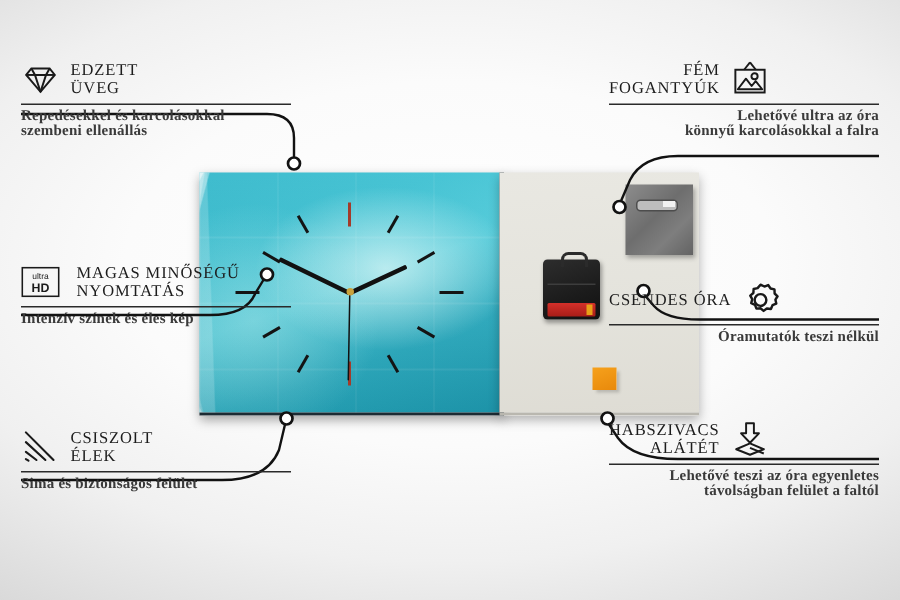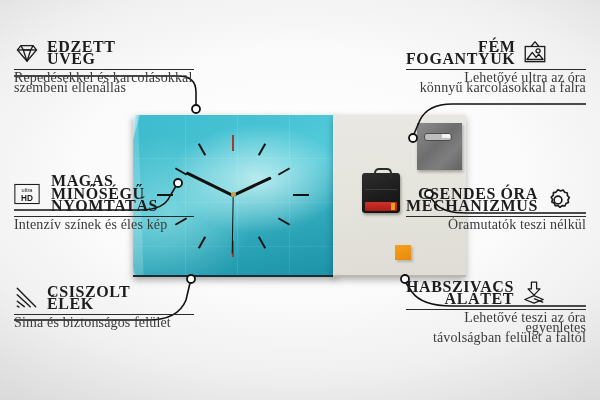--- a/index.html
+++ b/index.html
@@ -81,27 +81,27 @@
     position:absolute;left:62px;top:130px;width:16px;height:15px;
     background:linear-gradient(160deg,#f6a11c,#e8890b);
     box-shadow:2px 2px 2px rgba(0,0,0,.18);
   }
   
   .feature{position:absolute;width:180px;}
   .feature .head{display:flex;align-items:center;gap:7px;}
   .feature.left .head{justify-content:flex-start;}
   .feature.right .head{justify-content:flex-start;}
   .feature .title{
-    font-size:16px;letter-spacing:.6px;color:#1d1d1d;
-    line-height:12.5px;text-transform:uppercase;font-weight:700;
+    font-size:11px;letter-spacing:.6px;color:#1d1d1d;
+    line-height:12.5px;text-transform:uppercase;font-weight:400;
   }
   .feature.right .title{text-align:right;}
   .feature .rule{height:1px;background:#2a2a2a;margin:3px 0 3px;}
   .feature .sub{
-    font-size:14px;line-height:10px;color:#3a3a3a;letter-spacing:.15px;
+    font-size:10px;line-height:10px;color:#3a3a3a;letter-spacing:.15px;font-weight:bold;
   }
   .feature.right .sub{text-align:right;}
   .ic{width:26px;height:26px;flex:0 0 26px;display:block;}
   .ic svg{display:block;width:26px;height:26px;}
   
   #wires{position:absolute;left:0;top:0;width:600px;height:400px;pointer-events:none;}
 </style>
 </head>
 <body>
 
@@ -244,21 +244,21 @@
     </div>
     <div class="rule"></div>
     <div class="sub">
       <span>Lehetővé ultra az óra</span><br><span>könnyű karcolásokkal a falra</span>
     </div>
   </div>
 
   <div class="feature right" style="left:406px;top:175px;margin-top:12px;">
     <div class="head">
       <span class="title">
-        <span>CSENDES ÓRA</span><br><span>MECHANIZMUS</span>
+        <span>CSENDES ÓRA</span><br>
       </span>
       <span class="ic">
         <svg viewBox="0 0 24 24">
             <g fill="none" stroke="#1a1a1a" stroke-width="1.5" stroke-linejoin="round">
           <path d="M12 2.6 l2.4 1.1 2.3-.9 1.5 2.1 2.4 .6 .1 2.5 1.8 1.7-1.3 2.1 .5 2.4-2.3 1 -1 2.3 -2.5-.3 -2 1.5 -1.9-1.6 -2.5 .2 -.9-2.3 -2.3-1.1 .6-2.4 -1.2-2.2 1.9-1.6 .2-2.5 2.4-.5z"></path>
           <circle cx="12" cy="12" r="3.6"></circle>
         </g>
           </svg>
       </span>
     </div>

